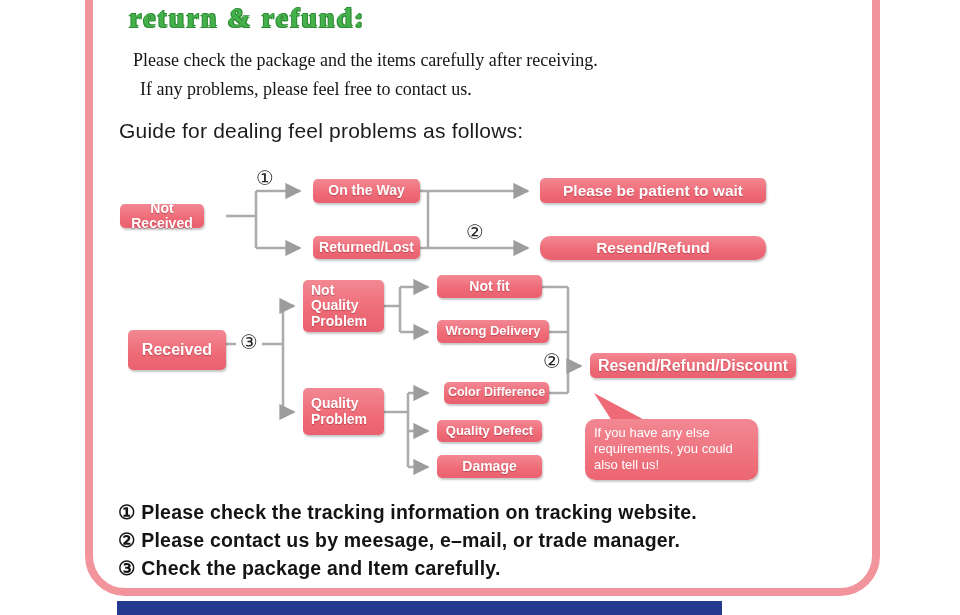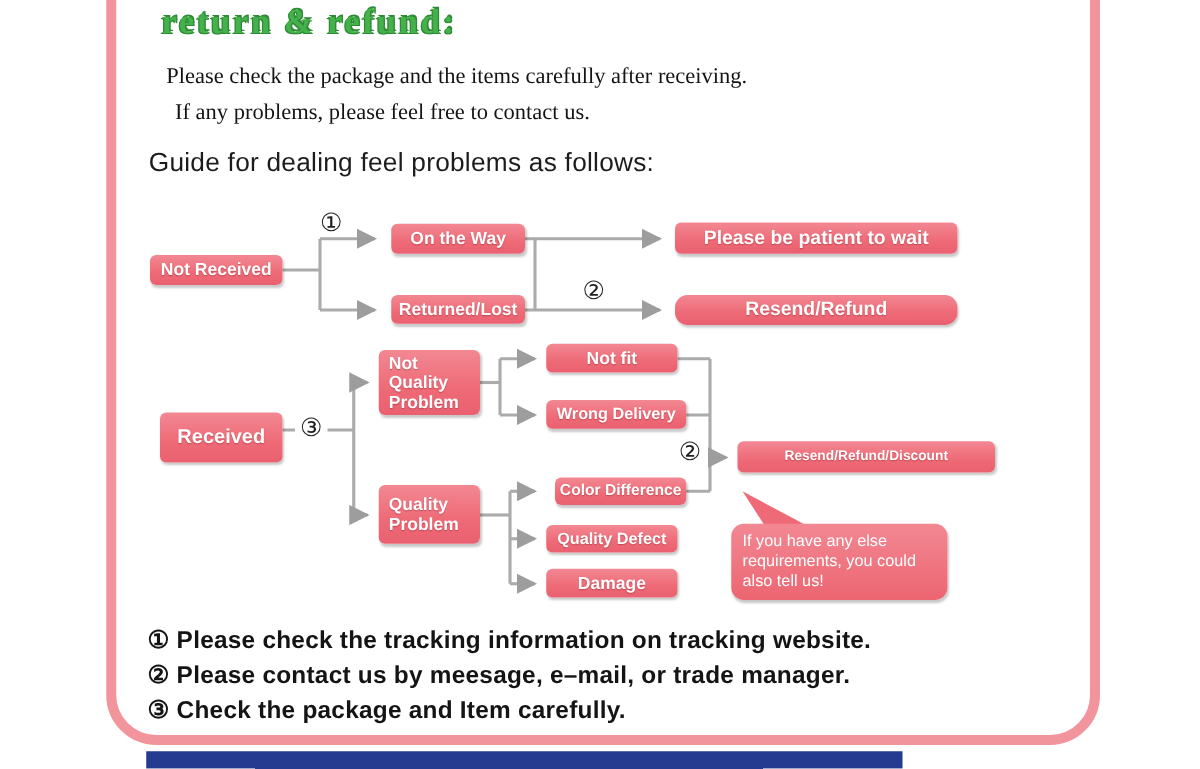--- a/index.html
+++ b/index.html
@@ -25,34 +25,34 @@
   .guide { position:absolute; left:119px; top:119px; font-size:21px; color:#1c1c1c; letter-spacing:0.2px; }
 
   .lines { position:absolute; left:0; top:0; }
 
   .pbox {
     position:absolute; background:linear-gradient(180deg,#f28893 0%, #ee6a76 60%, #ea6070 100%);
     color:#fff; border-radius:5px; display:flex; align-items:center; justify-content:center;
     font-weight:bold; text-shadow:0 1px 1px rgba(120,20,30,0.4);
     box-shadow:1px 2px 2px rgba(0,0,0,0.22); text-align:center; line-height:1.1;
   }
-  .b-not-received { left:120px; top:204px; width:106px; height:24px; font-size:14px; }
+  .b-not-received { left:120px; top:204px; width:84px; height:24px; font-size:14px; }
   .b-on-the-way   { left:313px; top:179px; width:107px; height:24px; font-size:14px; }
   .b-be-patient   { left:540px; top:178px; width:226px; height:25px; font-size:15.5px; }
   .b-returned-lost{ left:313px; top:236px; width:107px; height:23px; font-size:14px; }
   .b-resend-refund{ left:540px; top:236px; width:226px; height:24px; font-size:15.5px;border-radius:10px; }
   .b-received     { left:128px; top:330px; width:98px;  height:40px; font-size:16px; }
   .b-nqp { left:303px; top:280px; width:81px; height:52px; font-size:14px; justify-content:flex-start; padding-left:8px; text-align:left; }
   .b-qp  { left:303px; top:388px; width:81px; height:47px; font-size:14px; justify-content:flex-start; padding-left:8px; text-align:left; }
   .b-not-fit        { left:437px; top:275px; width:105px; height:23px; font-size:14px; }
   .b-wrong-delivery { left:437px; top:320px; width:112px; height:23px; font-size:13px; }
   .b-color-diff     { left:428px; top:382px; width:105px; height:22px; font-size:12.5px;margin-left:16px; }
   .b-quality-defect { left:437px; top:420px; width:105px; height:22px; font-size:13px; }
   .b-damage         { left:437px; top:455px; width:105px; height:23px; font-size:14px; }
-  .b-rrd            { left:590px; top:353px; width:206px; height:25px; font-size:11px; }
+  .b-rrd            { left:590px; top:353px; width:206px; height:25px; font-size:16px; }
 
   .bubble {
     position:absolute; left:585px; top:419px; width:173px; height:61px;
     background:linear-gradient(180deg,#f28893,#ec6571); color:#fff; border-radius:10px;
     padding:6px 9px; font-size:13px; line-height:1.22; text-align:left;
     box-shadow:1px 2px 2px rgba(0,0,0,0.22);
   }
 
   .marker { position:absolute; font-size:20px; color:#222; font-family:"DejaVu Sans", sans-serif; }
   .m1  { left:256px; top:166px; }

